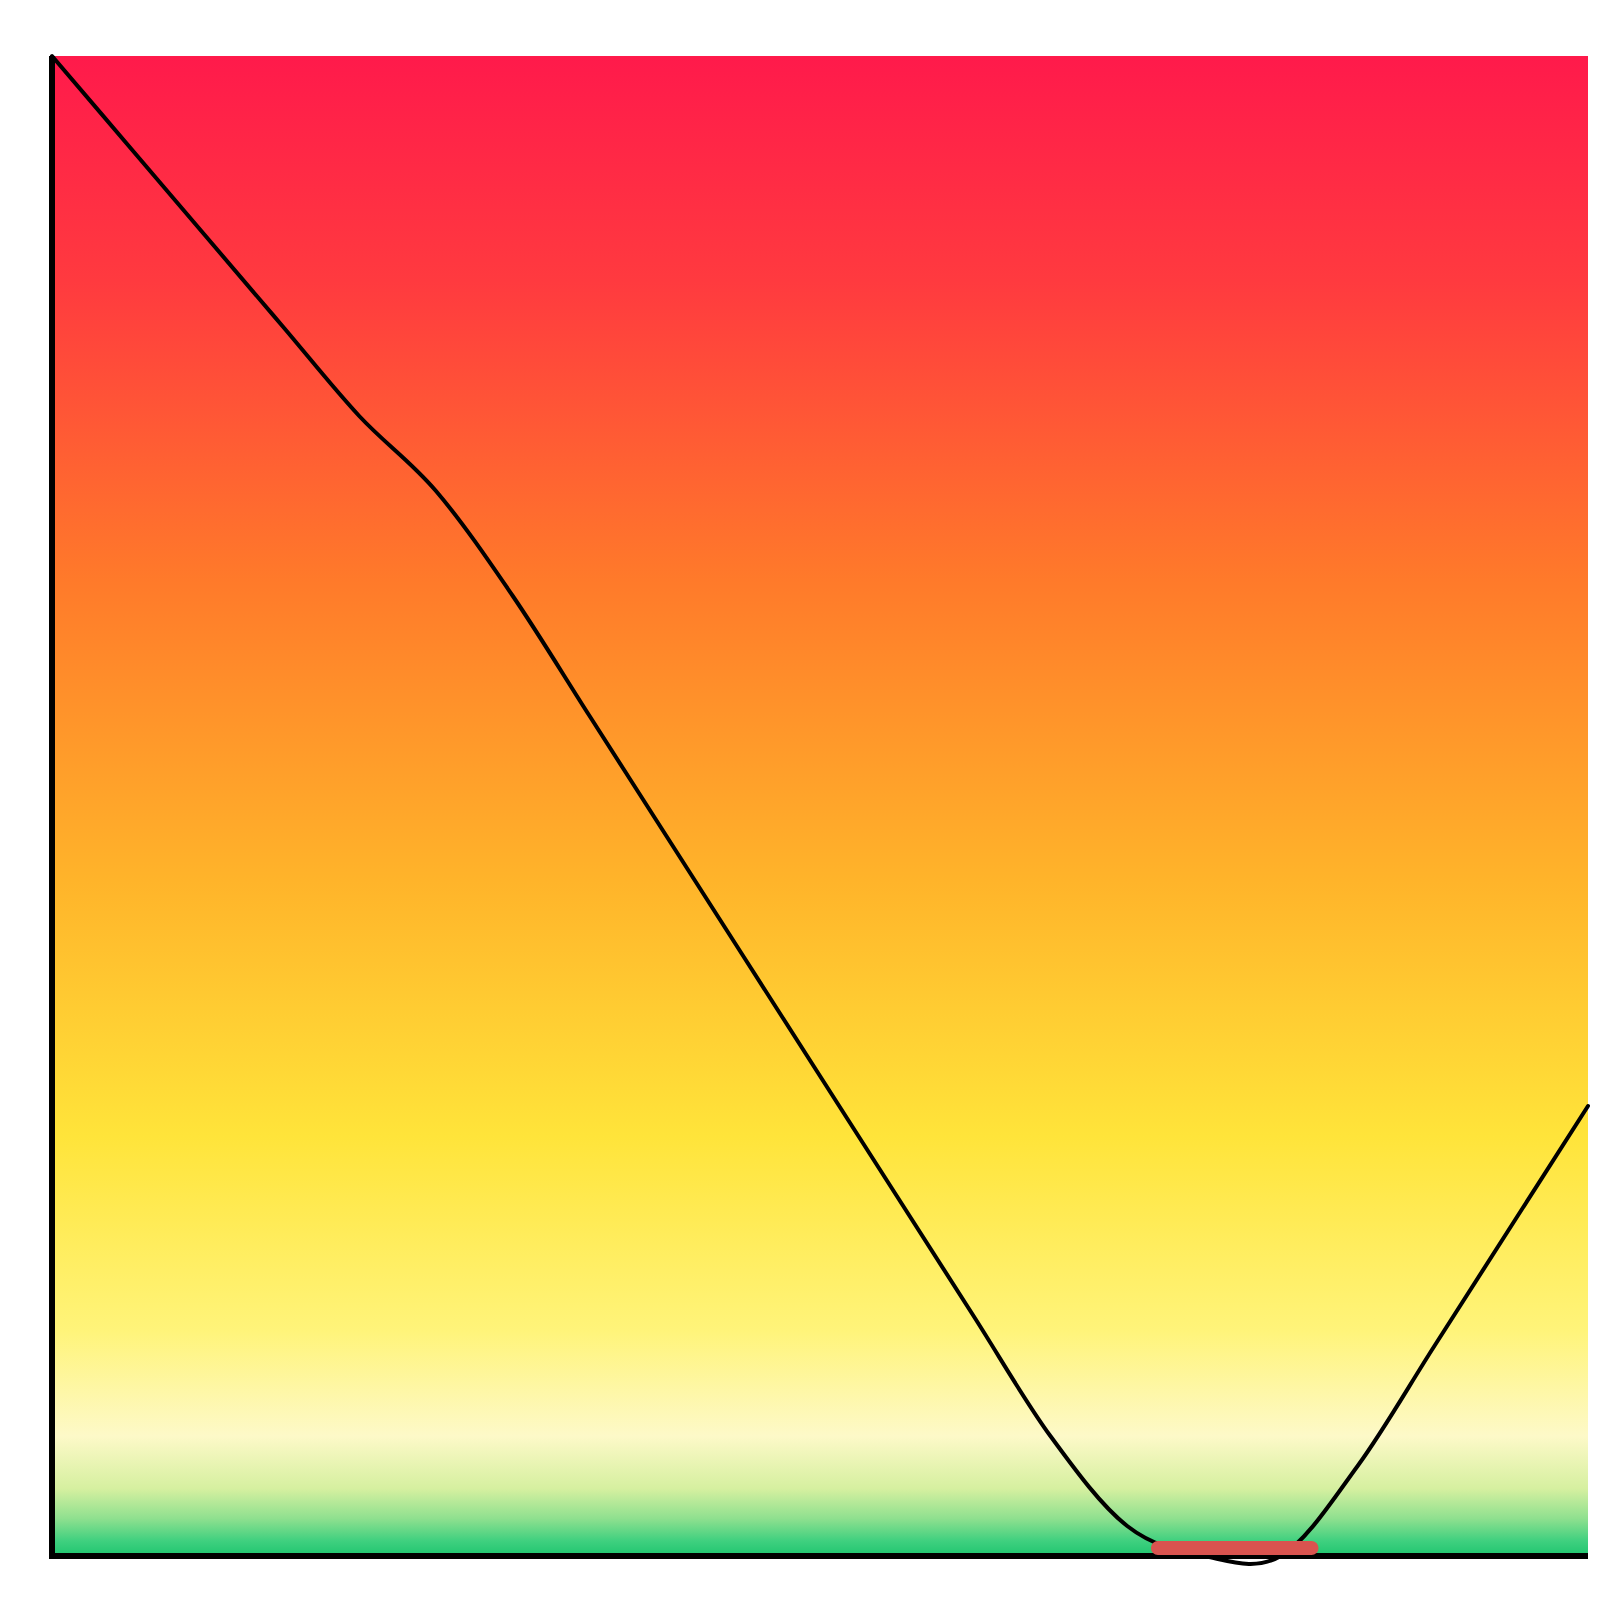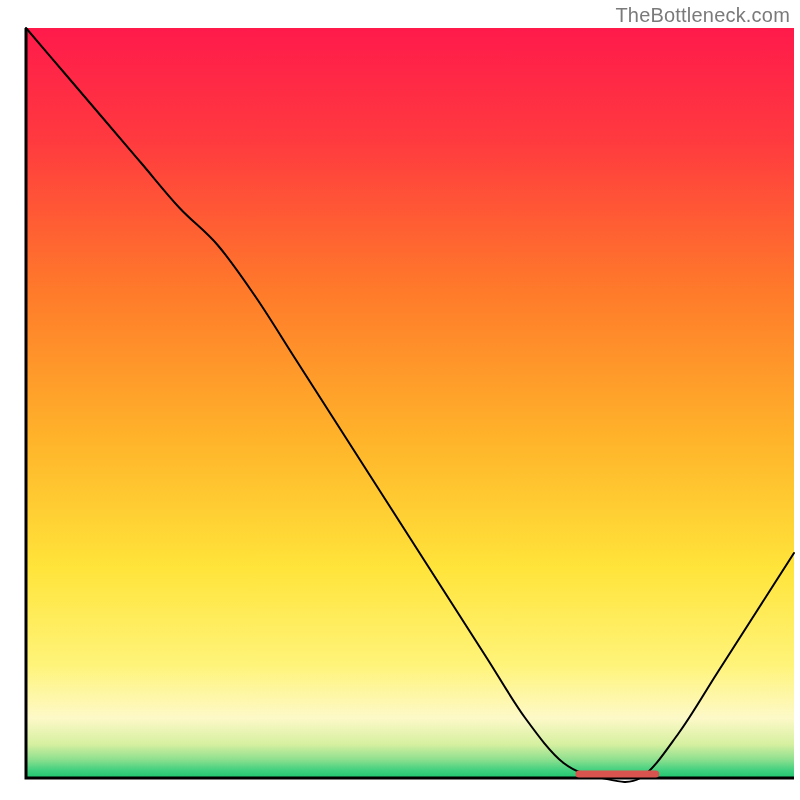--- a/index.html
+++ b/index.html
@@ -27,21 +27,20 @@
   svg.chart {
     position: absolute;
     left: 0;
     top: 0;
   }
 </style>
 </head>
 <body>
 <div class="container">
 
-<div class="attribution">TheBottleneck.com</div>
 
 <svg class="chart" width="800" height="800" viewBox="0 0 800 800">
   <defs>
     <linearGradient id="bg-grad" x1="0" y1="0" x2="0" y2="1">
 
     <stop offset="0.00%" stop-color="#ff1a4b"></stop>
           <stop offset="15.00%" stop-color="#ff3a3f"></stop>
           <stop offset="35.00%" stop-color="#ff7a2a"></stop>
           <stop offset="55.00%" stop-color="#ffb42a"></stop>
           <stop offset="72.00%" stop-color="#ffe43a"></stop>

